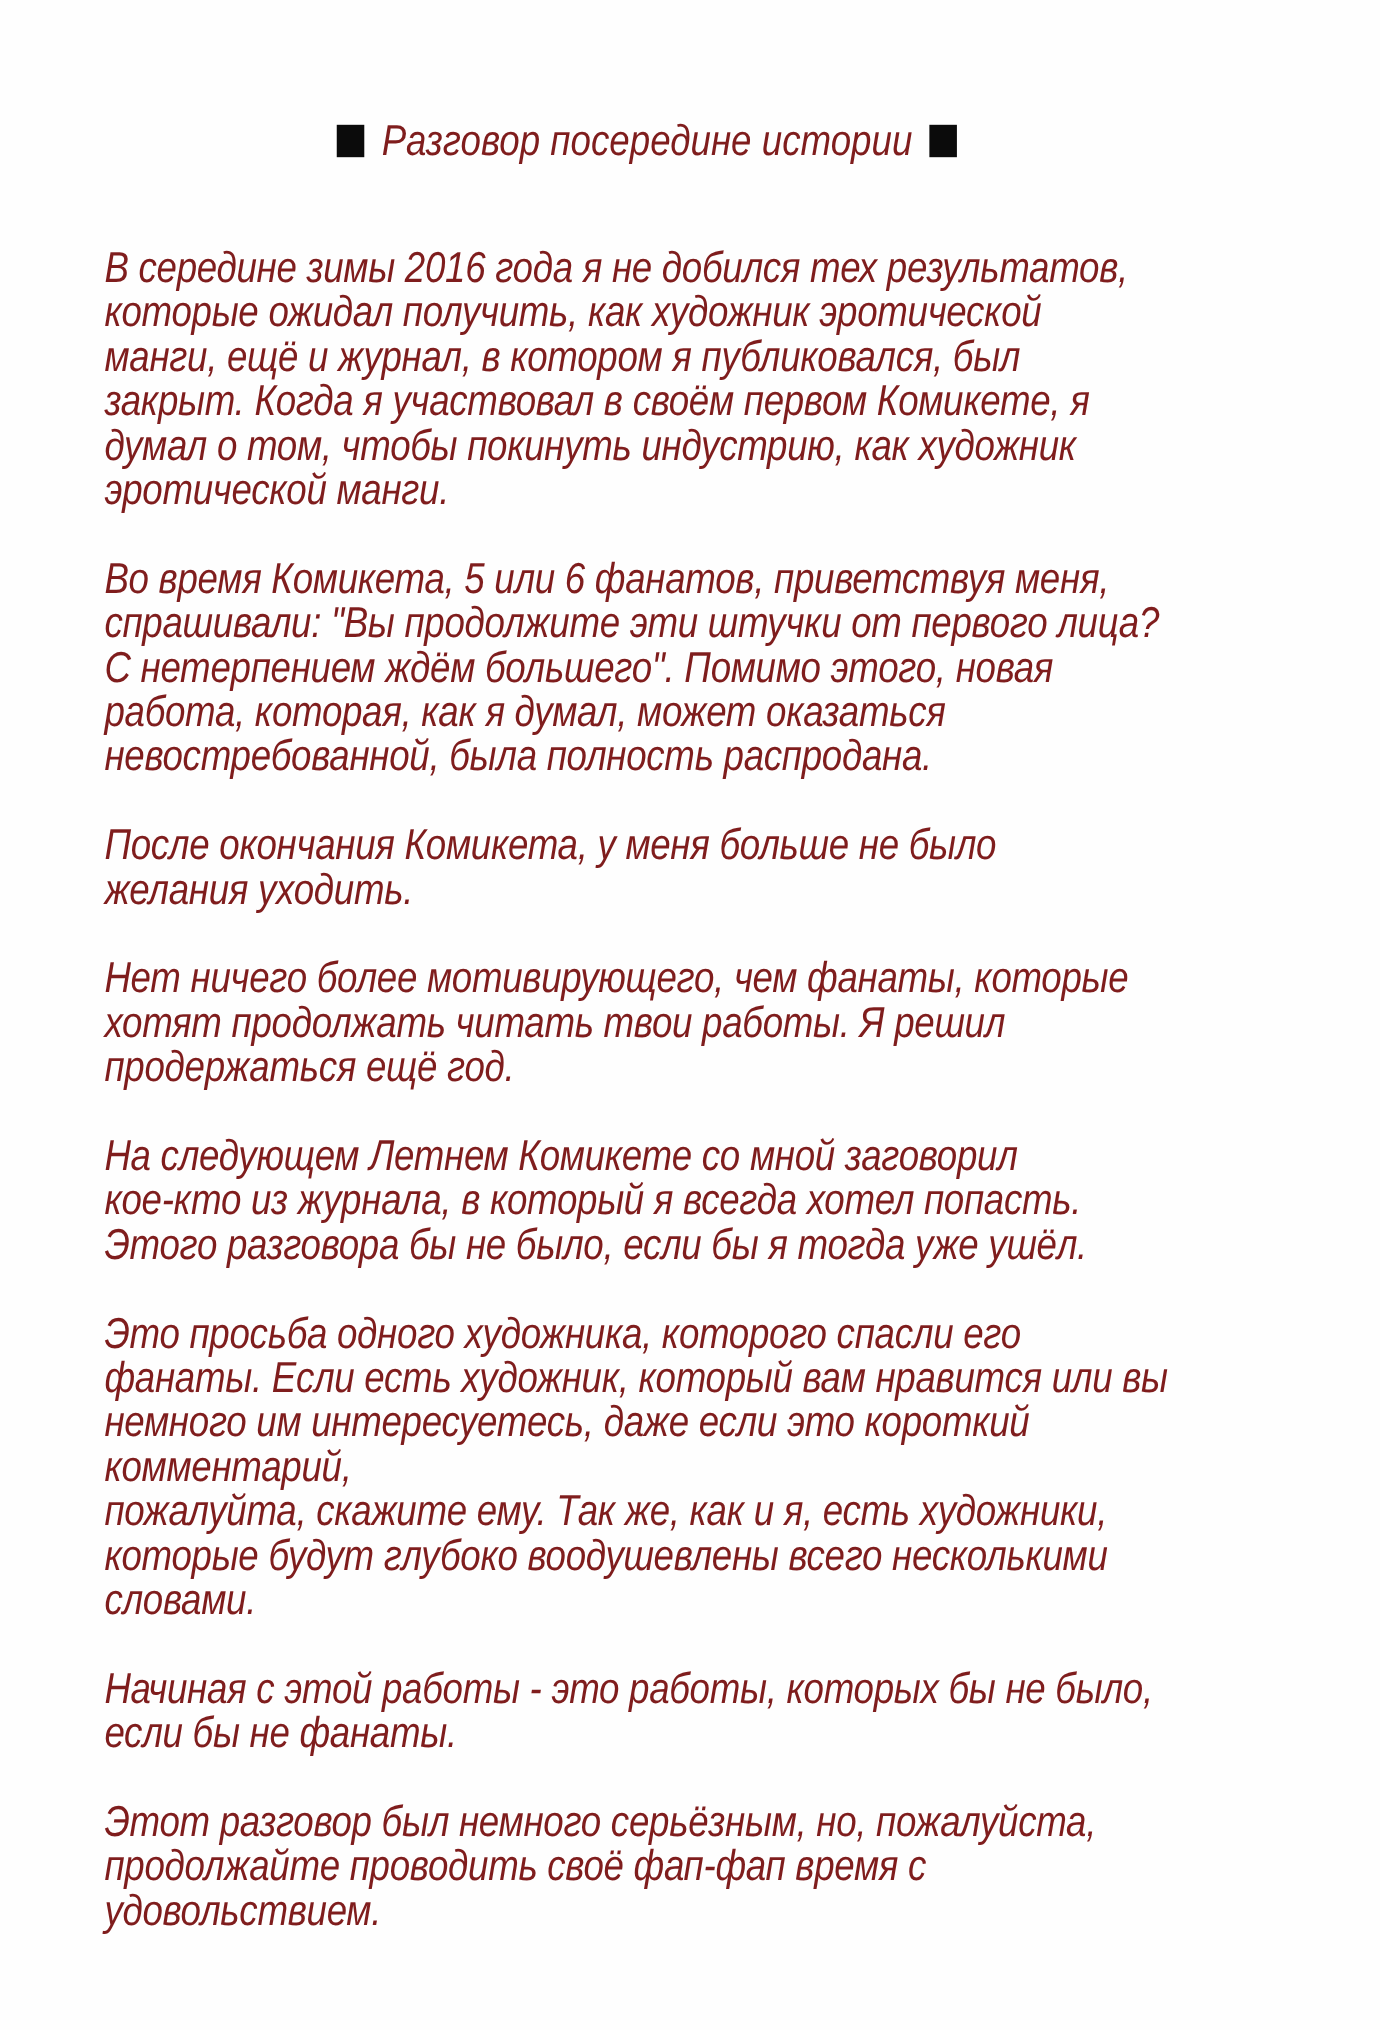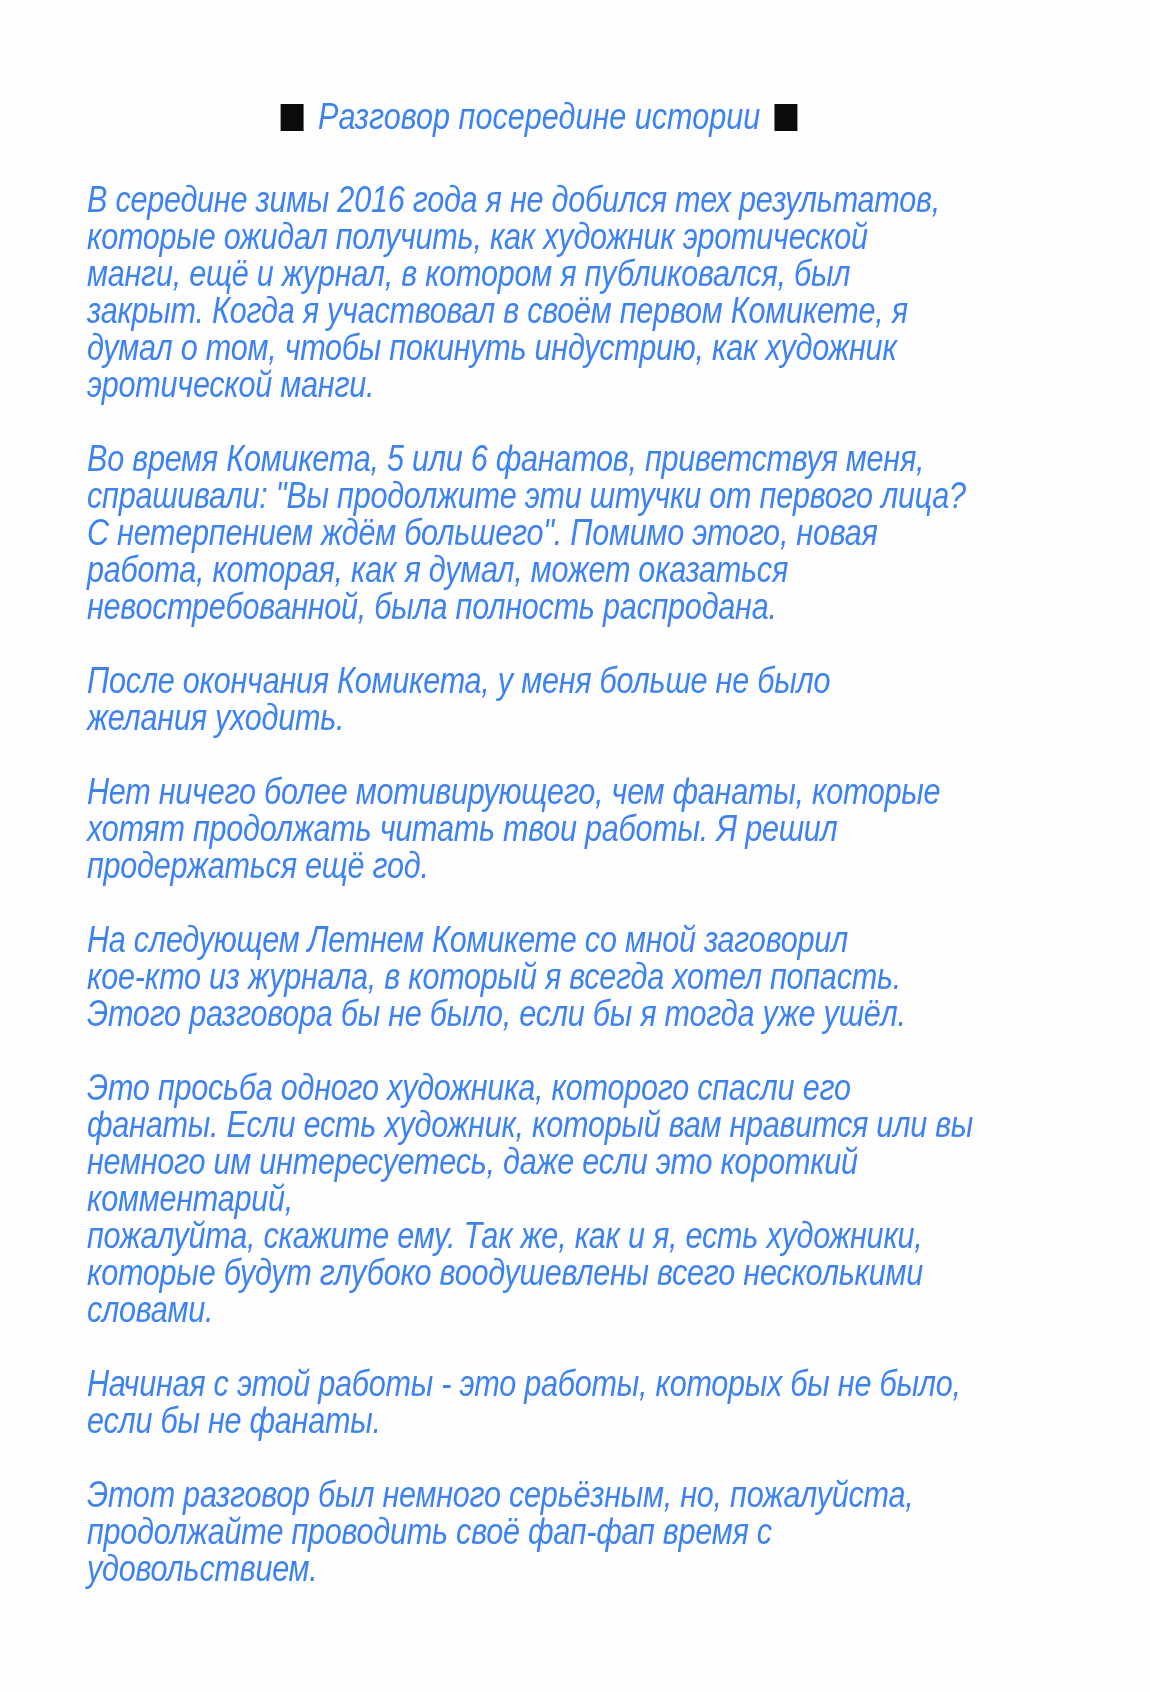--- a/index.html
+++ b/index.html
@@ -38,39 +38,39 @@
   }
   .sq {
     width: 27px;
     height: 27px;
     background: #0b0b0b;
     flex: none;
   }
   .content {
     position: absolute;
     left: 87px;
-    top: 181px;
+    top: 204px;
     width: 1063px;
   }
   .para {
     font-style: italic;
     font-size: 36px;
     line-height: 37px;
     letter-spacing: -0.3px;
     margin: 0 0 37px 0;
     transform: scaleX(0.85);
     transform-origin: left top;
     white-space: nowrap;
   }
   .tline { display: block; }
 </style>
 </head>
 <body>
 
-<div class="page" style="background: rgb(254, 254, 254); color: #3b82f6; text-decoration: underline;">
+<div class="page" style="background: rgb(254, 254, 254); color: #7f1d1d; text-decoration: underline;">
 
   <div class="title-row">
     <div class="title-inner">
       <span class="sq" style="background: rgb(11, 11, 11);"></span>
       <span class="title-text">Разговор посередине истории</span>
       <span class="sq" style="background: rgb(11, 11, 11);"></span>
     </div>
   </div>
 
   <main class="content">

